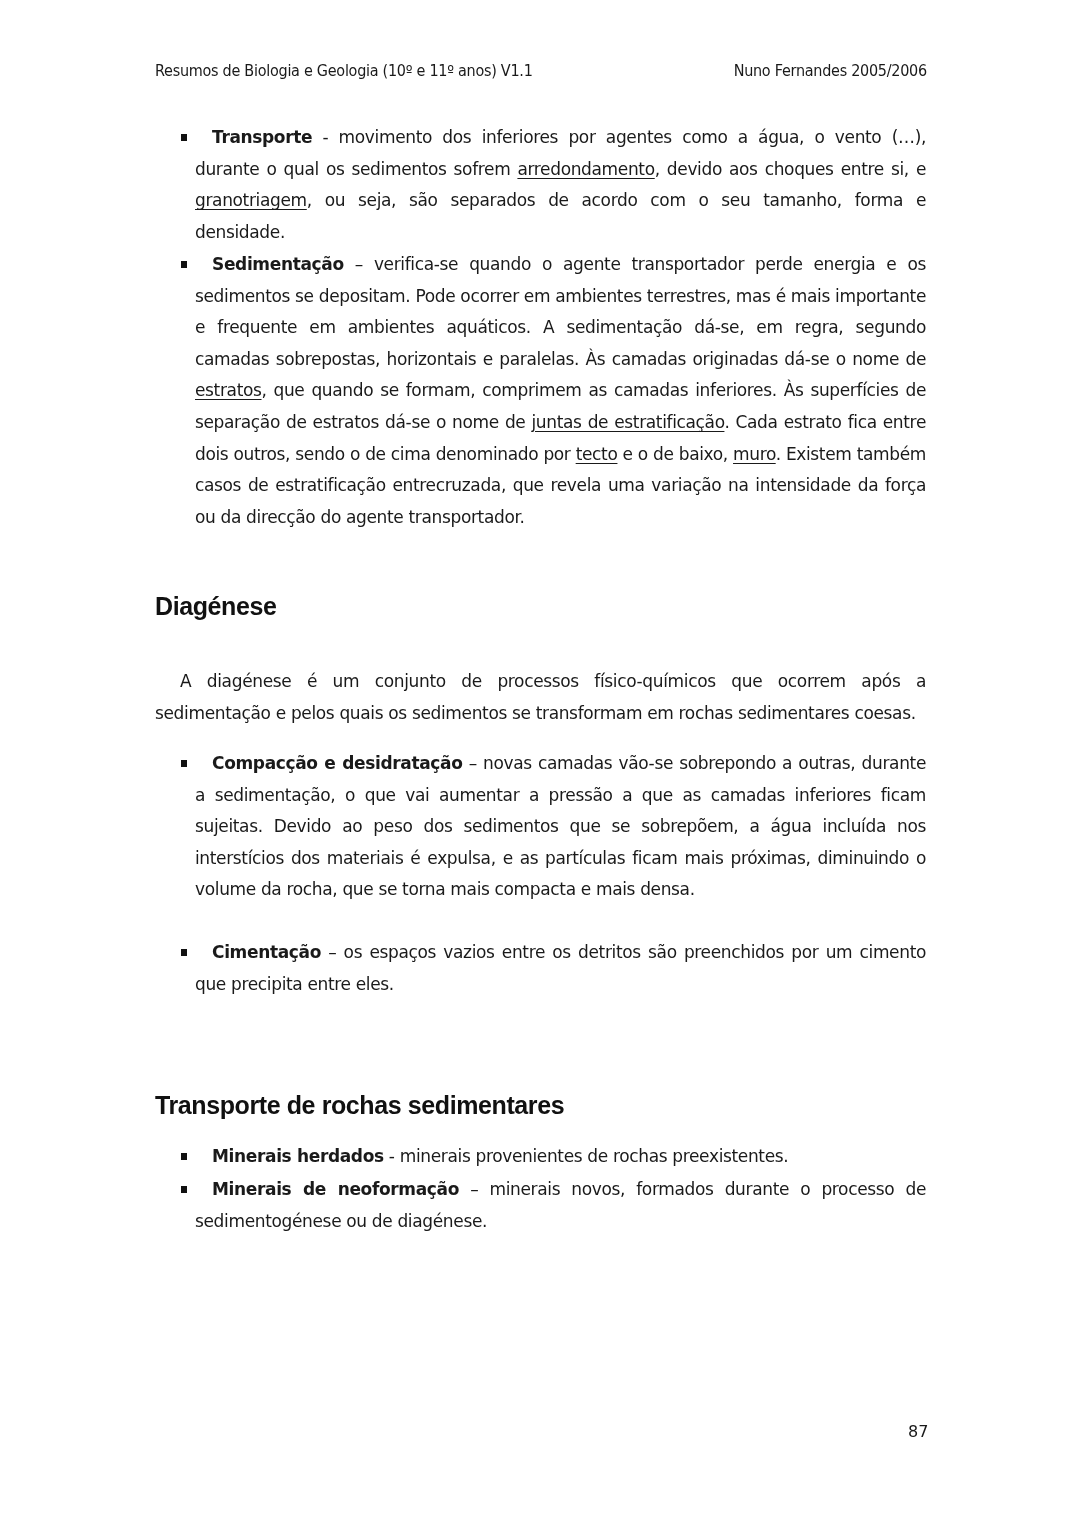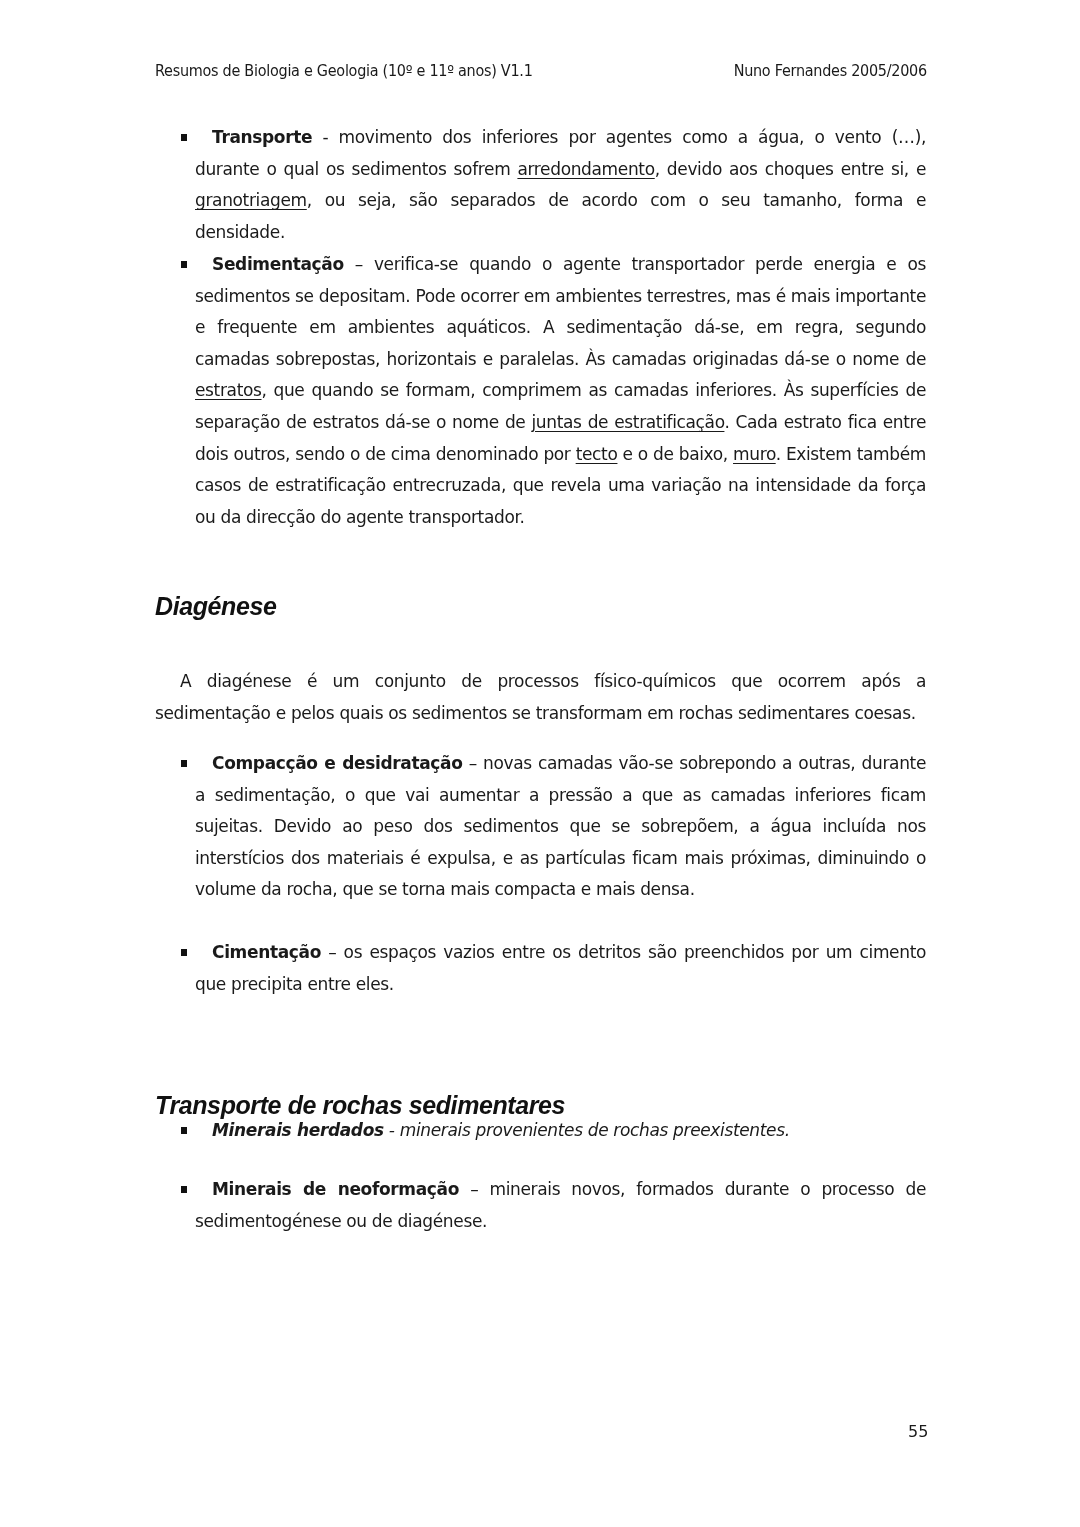--- a/index.html
+++ b/index.html
@@ -27,21 +27,21 @@
       content: ""; display: inline-block; width: 6px; height: 7px; background: #111;
       position: absolute; top: 12px; left: 1px;
     }
     .bullet .content {
       padding-left: 15px; text-indent: 17px;
     }
     .bullet .content b { font-weight: bold; }
     .u { text-decoration: underline; text-underline-offset: 3px; margin-top: 48px; }
     h2 {
       position: absolute; left: 155px; margin: 0;
-      font-family: "Liberation Sans", sans-serif; font-style: italic; font-weight: bold;
+      font-family: "Liberation Sans", sans-serif; font-weight: bold;
       font-size: 25px; letter-spacing: -0.4px; color: #111;
     }
     .para {
       position: absolute; left: 155px; width: 771px; text-indent: 25px;
     }
     .page-num {
       position: absolute; left: 908px; top: 1422px; font-size: 16px;
     }
   </style>
 </head>
@@ -79,27 +79,27 @@
 
 <div class="bullet body-text" style="top:937px;">
   <span class="mark"></span>
   <div class="content" style="text-indent:0;">
     <span style="margin-left:17px;"></span><b>Cimentação</b><span> – </span><span>os espaços vazios entre os detritos são preenchidos por um cimento que precipita entre eles.</span>
   </div>
 </div>
 
 <h2 style="top:1091px;">Transporte de rochas sedimentares</h2>
 
-<div class="bullet body-text" style="top:1115px;font-style:italic;">
+<div class="bullet body-text" style="top:1141px;">
   <span class="mark"></span>
   <div class="content" style="text-indent:0;">
     <span style="margin-left:17px;"></span><b>Minerais herdados</b><span> - </span><span>minerais provenientes de rochas preexistentes.</span>
   </div>
 </div>
 
 <div class="bullet body-text" style="top:1174px;">
   <span class="mark"></span>
   <div class="content" style="text-indent:0;">
     <span style="margin-left:17px;"></span><b>Minerais de neoformação</b><span> – </span><span>minerais novos, formados durante o processo de sedimentogénese ou de diagénese.</span>
   </div>
 </div>
 
-<div class="page-num">55</div>
+<div class="page-num">87</div>
 
 </body></html>

